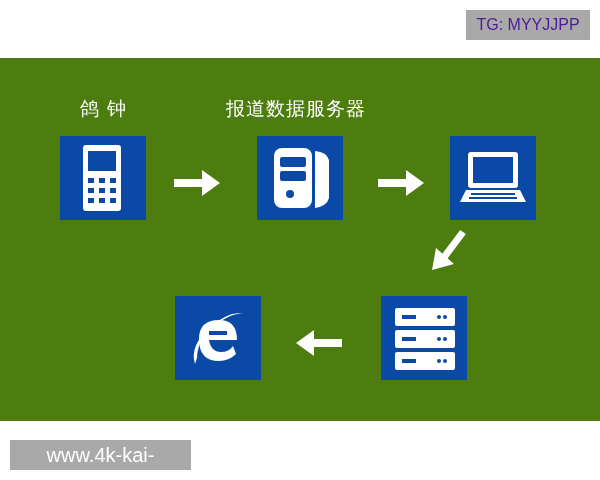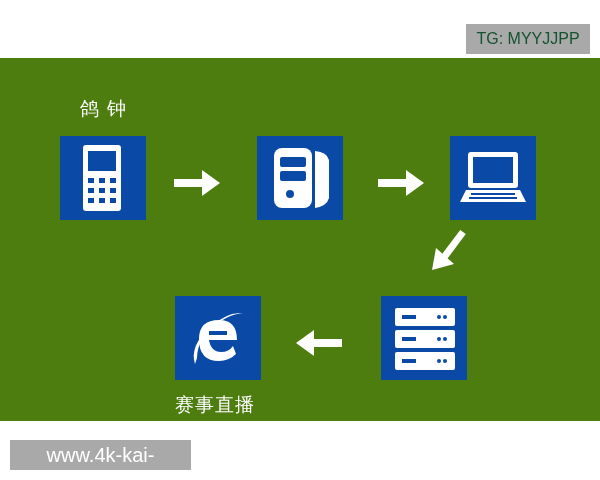--- a/index.html
+++ b/index.html
@@ -1,32 +1,33 @@
 <!DOCTYPE html>
 <html><head>
 <meta charset="utf-8">
 <style>
   html,body{margin:0;padding:0;}
   body{width:600px;height:480px;position:relative;background:#ffffff;overflow:hidden;font-family:"DejaVu Sans",sans-serif;}
-  .tg{position:absolute;left:466px;top:10px;width:124px;height:30px;background:#a9a9a9;color:#14532d;font-family:"Liberation Sans",sans-serif;font-size:16px;line-height:30px;text-align:center;margin-top:14px;}
+  .tg{position:absolute;left:466px;top:10px;width:124px;height:30px;background:#a9a9a9;color:#4c1d95;font-family:"Liberation Sans",sans-serif;font-size:16px;line-height:30px;text-align:center;}
   .panel{position:absolute;left:0;top:58px;width:600px;height:363px;background:#4d7c0f;padding-left:40px;}
   .label{position:absolute;color:#ffffff;font-size:19px;white-space:nowrap;letter-spacing:1px;}
   .box{position:absolute;width:86px;height:84px;background:#0a4aa6;}
   .box svg{position:absolute;left:0;top:0;}
   .arrow{position:absolute;}
   .url{position:absolute;left:10px;top:440px;width:181px;height:30px;background:#a9a9a9;color:#fff;font-family:"Liberation Sans",sans-serif;font-size:20px;line-height:30px;text-align:center;}
 </style>
 </head>
 <body>
 
 <div class="tg">TG: MYYJJPP</div>
 
 <div class="panel">
 
   <div class="label" style="left:80px;top:38px;">鸽 钟</div>
+  <div class="label" style="left:226px;top:38px;">报道数据服务器</div>
 
   <div class="box" style="left:60px;top:78px;">
     <svg width="86" height="84">
       <rect x="23" y="9" width="38" height="66" rx="3" fill="#fff"></rect>
       <rect x="28" y="15" width="28" height="20" fill="#0a4aa6"></rect>
       <g fill="#0a4aa6">
         <rect x="28" y="42" width="6" height="5"></rect>
           <rect x="39" y="42" width="6" height="5"></rect>
           <rect x="50" y="42" width="6" height="5"></rect>
         <rect x="28" y="52" width="6" height="5"></rect>
@@ -103,16 +104,15 @@
         <rect x="21" y="41" width="14" height="4"></rect>
           <circle cx="58" cy="43" r="2"></circle>
           <circle cx="64" cy="43" r="2"></circle>
         <rect x="21" y="63" width="14" height="4"></rect>
           <circle cx="58" cy="65" r="2"></circle>
           <circle cx="64" cy="65" r="2"></circle>
       </g>
     </svg>
   </div>
 
-  <div class="label" style="left:175px;top:334px;">赛事直播</div>
 </div>
 
 <div class="url">www.4k-kai-yun.com</div>
 
 </body></html>

